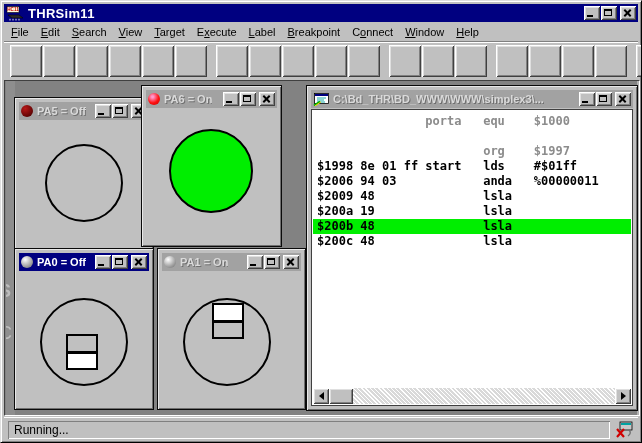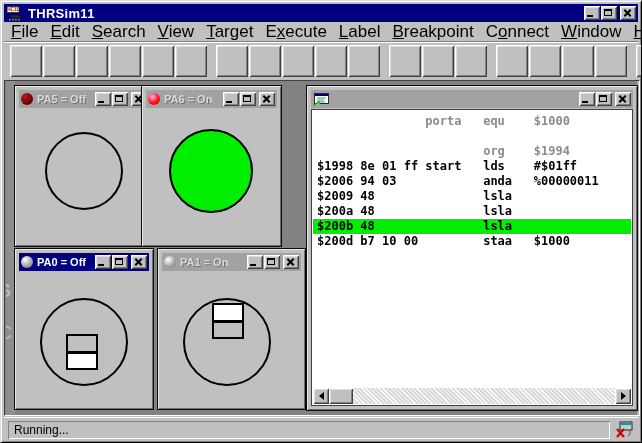--- a/index.html
+++ b/index.html
@@ -18,21 +18,21 @@
   .winbtns{margin-left:auto;display:flex;align-items:center;}
   .wbtn{width:16px;height:14px;background:#c0c0c0;position:relative;margin-left:1px;cursor:default;
     box-shadow:inset 1px 1px 0 #fff, inset -1px -1px 0 #404040, inset 2px 2px 0 #dfdfdf, inset -2px -2px 0 #808080;}
   .wbtn.close{margin-left:3px;}
   .g-min{position:absolute;left:3px;bottom:3px;width:6px;height:2px;background:#000;}
   .g-max{position:absolute;left:3px;top:3px;width:8px;height:7px;border:1px solid #000;border-top-width:2px;}
   .g-x1,.g-x2{position:absolute;left:3px;top:6px;width:9px;height:2px;background:#000;}
   .g-x1{transform:rotate(45deg);} .g-x2{transform:rotate(-45deg);}
   
   .menubar{position:absolute;left:3px;top:21px;right:3px;height:19px;display:flex;align-items:center;
-    font-size:17px;color:#000;padding-left:1px;}
+    font-size:11px;color:#000;padding-left:1px;}
   .menu-item{padding:2px 6px;}
   
   .toolbar{position:absolute;left:3px;top:40px;right:3px;height:39px;border-top:1px solid #808080;
     box-shadow:inset 0 1px 0 #fff;display:flex;align-items:center;padding-left:5px;}
   .tb-gap{width:8px;flex:none;}
   .tb-btn{flex:none;width:24px;height:28px;background:#c0c0c0;border:0;padding:16px;margin:0 0 0 1px;position:relative;
     box-shadow:inset 1px 1px 0 #fff, inset -1px -1px 0 #404040, inset 2px 2px 0 #dfdfdf, inset -2px -2px 0 #808080;
     display:flex;align-items:center;justify-content:center;cursor:default;}
   .tb-btn svg{width:17px;height:17px;}
   .tb-btn.disabled svg{filter:grayscale(1) opacity(.6);}
@@ -48,21 +48,21 @@
   .child{position:absolute;background:#c0c0c0;border:1px solid #0a0a0a;
     box-shadow:inset 1px 1px 0 #e8e8e8, inset -1px -1px 0 #6e6e6e;}
   .child .titlebar{position:absolute;left:4px;top:4px;right:4px;height:18px;background:#a2a2a2;
     display:flex;align-items:center;padding:0 2px;}
   .child .titlebar .tb-title{font-size:11px;font-weight:bold;color:#dadada;text-shadow:1px 1px 0 #6f6f6f;
     margin-left:4px;white-space:nowrap;overflow:hidden;}
   .child .titlebar.active{background:#000080;}
   .child .titlebar.active .tb-title{color:#fff;text-shadow:none;}
   .child .titlebar .wbtn{width:16px;height:14px;}
   .child .content{position:absolute;left:4px;right:4px;top:23px;bottom:4px;overflow:hidden;}
-  .pa5{left:9px;top:4px;width:140px;height:162px;text-decoration:underline;}
+  .pa5{left:9px;top:16px;width:140px;height:162px;text-decoration:underline;}
   .pa6{left:136px;top:4px;width:141px;height:162px;}
   .pa0{left:9px;top:167px;width:140px;height:162px;}
   .pa1{left:152px;top:167px;width:149px;height:162px;}
   .tb-ico{width:12px;height:12px;border-radius:50%;flex:none;}
   .led5-ico{background:radial-gradient(circle at 35% 30%, #b81818, #5c0303 75%);}
   .led6-ico{background:radial-gradient(circle at 38% 32%, #ff9ad0 8%, #ff1010 55%, #c40000);}
   .sph-ico{background:radial-gradient(circle at 35% 30%, #ffffff, #9a9a9a 65%, #6c6c6c);}
   .led{position:absolute;border:2px solid #000;border-radius:50%;}
   .pa5 .led{left:26px;top:23px;width:78px;height:78px;}
   .pa6 .led{left:23px;top:20px;width:84px;height:84px;}
@@ -419,44 +419,45 @@
 
     <div class="child codewin">
       <div class="titlebar">
         <svg class="list-ico" viewBox="0 0 16 13">
           <rect x="1.5" y="0.5" width="14" height="10" fill="#fff" stroke="#000" stroke-width="0.8"></rect>
           <rect x="2" y="1" width="13" height="2" fill="#000080"></rect>
           <path d="M4 5 h9 M4 7 h7 M4 9 h8" stroke="#00a2a2" stroke-width="0.9"></path>
           <path d="M1 12.5 L7 8.5" stroke="#00b000" stroke-width="2"></path>
           <path d="M2 12.9 L8 8.9" stroke="#ffd400" stroke-width="1"></path>
         </svg>
+        <span class="tb-title">C:\Bd_THR\BD_WWW\WWW\simplex3\...</span>
         <span class="winbtns">
           <span class="wbtn">
               <i class="g-min"></i>
             </span>
           <span class="wbtn">
               <i class="g-max"></i>
             </span>
           <span class="wbtn close">
               <i class="g-x1"></i>
               <i class="g-x2"></i>
             </span>
         </span>
       </div>
       <div class="code-content">
         <div class="code-lines" id="code-lines">
             <div class="code-line dim">               porta   equ    $1000</div>
             <div class="code-line">&nbsp;</div>
-            <div class="code-line dim">                       org    $1994</div>
+            <div class="code-line dim">                       org    $1997</div>
             <div class="code-line">$1998 8e 01 ff start   lds    #$01ff</div>
             <div class="code-line">$2006 94 03            anda   %00000011</div>
             <div class="code-line">$2009 48               lsla   </div>
-            <div class="code-line">$200a 48               lsla   </div>
+            <div class="code-line">$200a 19               lsla   </div>
             <div class="code-line hl" style="background: rgb(0, 238, 0);">$200b 48               lsla   </div>
-            <div class="code-line">$200d b7 10 00         staa   $1000</div>
+            <div class="code-line">$200c 48               lsla   </div>
           </div>
         <div class="hscroll">
           <span class="sb-btn left">
               <i class="tri-l"></i>
             </span>
           <span class="sb-thumb"></span>
           <span class="sb-btn right">
               <i class="tri-r"></i>
             </span>
         </div>

